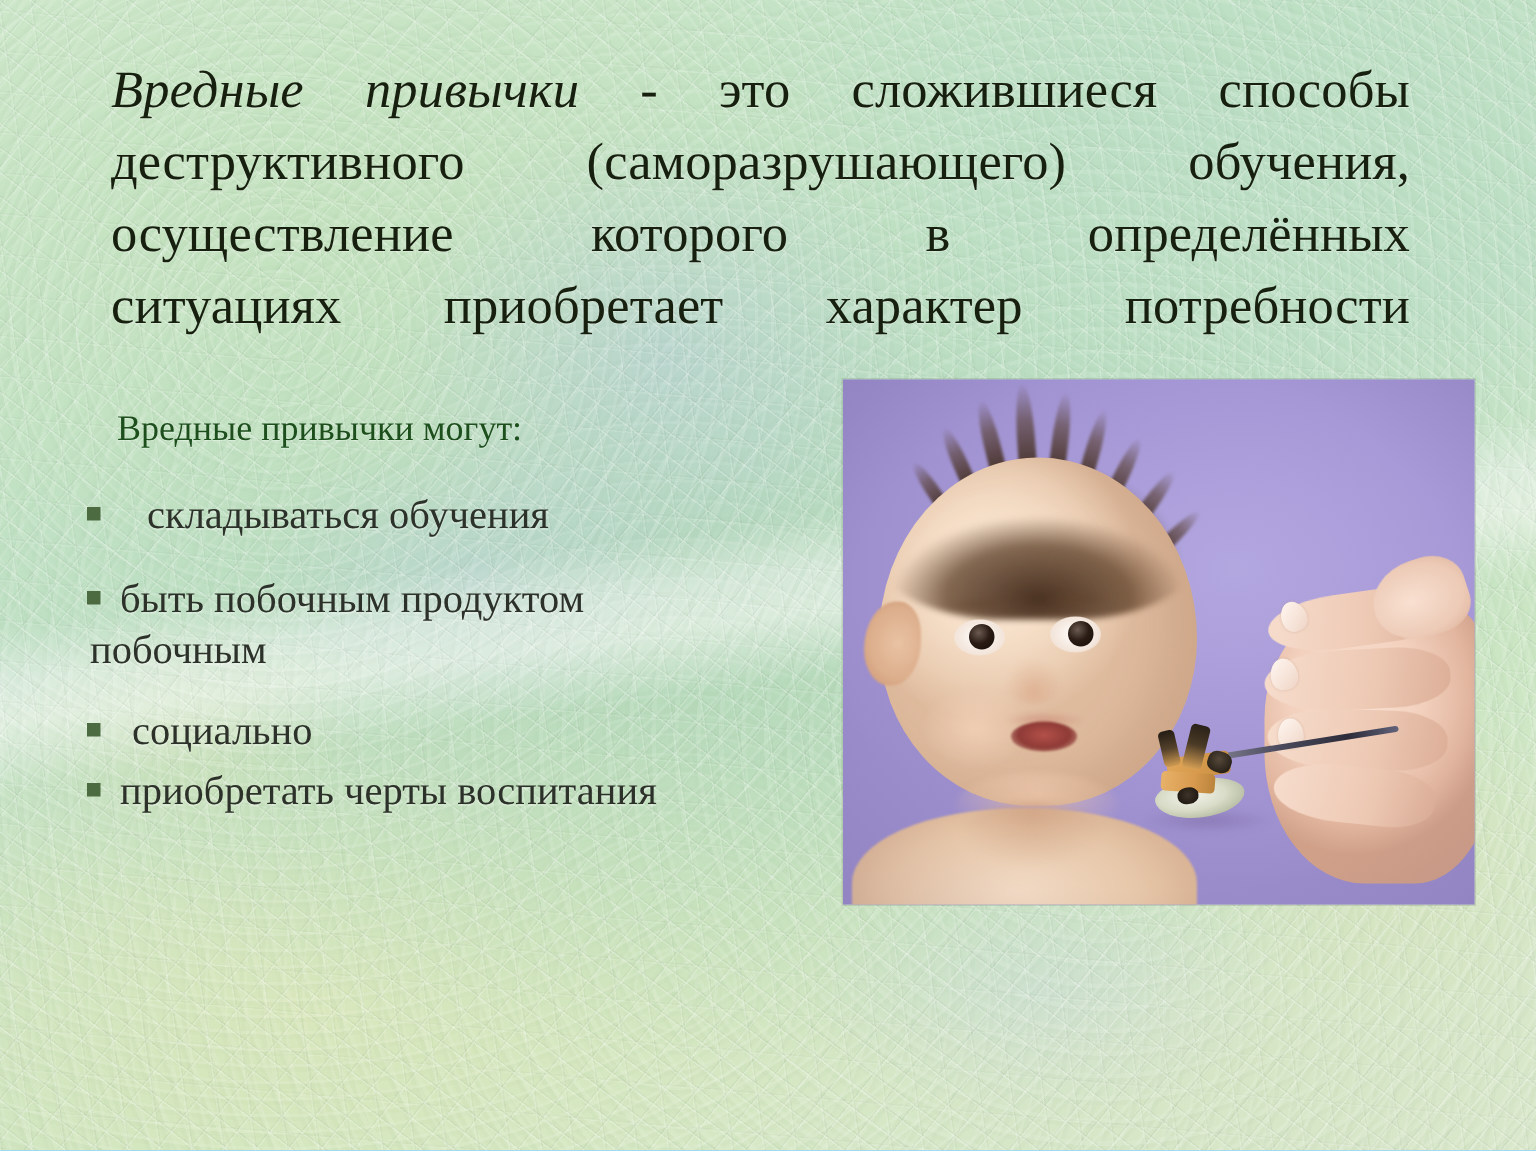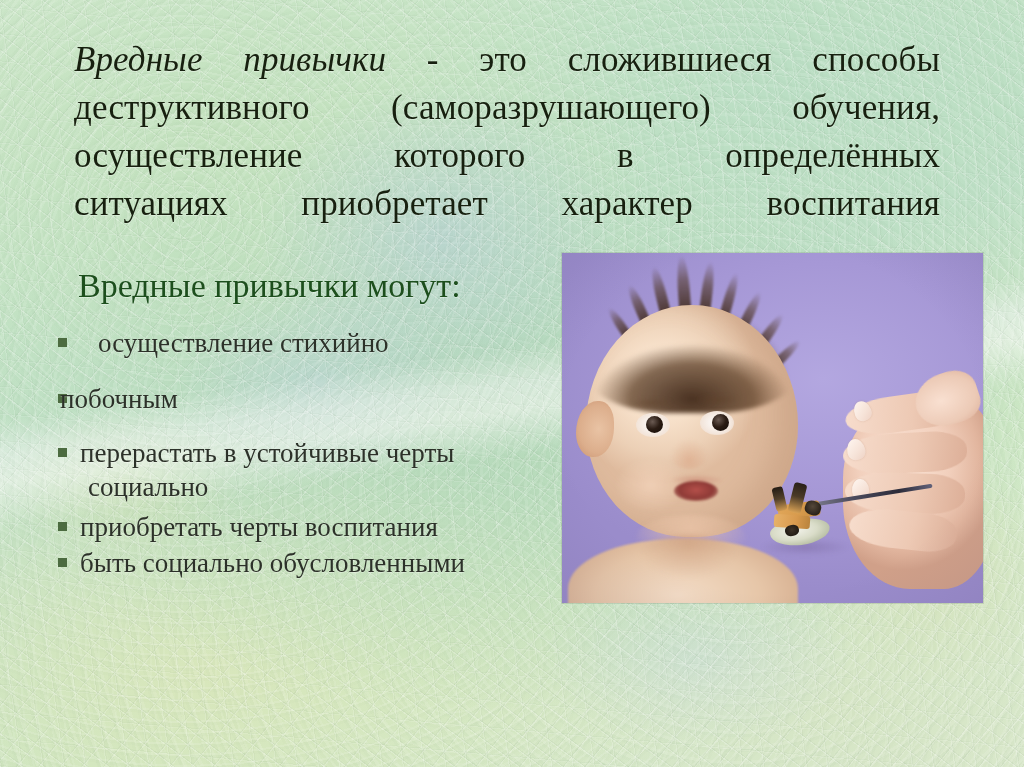--- a/index.html
+++ b/index.html
@@ -111,21 +111,21 @@
     text-align-last: justify;
   }
   .heading-line.last {
     text-align-last: justify;
   }
 
   #subtitle {
     position: absolute;
     left: 78px;
     top: 266px;
-    font-size: 34px;
+    font-size: 24px;
     line-height: 40px;
     color: #1d4f1d;
     text-shadow: 0 1px 0 rgba(255,255,255,0.35);
   }
 
   #bullets {
     position: absolute;
     left: 58px;
     top: 326px;
     width: 530px;
@@ -372,72 +372,64 @@
   <div class="bg-layer bg-streak"></div>
   <div class="bg-layer bg-crackle"></div>
   <div class="bg-layer bg-grain"></div>
 
   <div class="content">
 
     <div id="heading">
       <span class="heading-line"><span class="lead">Вредные привычки</span><span> - это  сложившиеся  способы</span></span>
       <span class="heading-line">деструктивного (саморазрушающего) обучения,</span>
       <span class="heading-line">осуществление   которого   в   определённых</span>
-      <span class="heading-line last">ситуациях  приобретает  характер  воспитания</span>
+      <span class="heading-line last">ситуациях  приобретает  характер  потребности</span>
     </div>
 
     <div id="subtitle">Вредные привычки могут:</div>
 
     <div id="bullets">
 
       <div class="bullet-row" id="b0">
         <span class="bullet-mark">
             <i></i>
           </span>
         <span class="bullet-text">
-          <span class="ln i1">осуществление стихийно</span>
+          <span class="ln i1">складываться обучения</span>
         </span>
       </div>
 
       <div class="bullet-row" id="b1">
         <span class="bullet-mark">
             <i></i>
           </span>
         <span class="bullet-text">
+          <span class="ln i1">быть побочным продуктом</span>
           <span class="ln i3">побочным</span>
         </span>
       </div>
 
       <div class="bullet-row" id="b2">
         <span class="bullet-mark">
             <i></i>
           </span>
         <span class="bullet-text">
-          <span class="ln i1">перерастать в устойчивые черты</span>
           <span class="ln i2">социально</span>
         </span>
       </div>
 
       <div class="bullet-row" id="b3">
         <span class="bullet-mark">
             <i></i>
           </span>
         <span class="bullet-text">
           <span class="ln i1">приобретать черты воспитания</span>
         </span>
       </div>
 
-      <div class="bullet-row" id="b4">
-        <span class="bullet-mark">
-            <i></i>
-          </span>
-        <span class="bullet-text">
-          <span class="ln i1">быть социально обусловленными</span>
-        </span>
-      </div>
 
     </div>
 
     <div id="photo">
       <div class="ph ph-bg"></div>
 
       <div class="ph ph-hair-back"></div>
       <div class="ph spike" style="left:118px; top:2px;  width:12px; height:66px; transform:rotate(-4deg);"></div>
       <div class="ph spike" style="left:100px; top:12px; width:11px; height:56px; transform:rotate(-14deg);"></div>
       <div class="ph spike" style="left:136px; top:8px;  width:11px; height:60px; transform:rotate(7deg);"></div>

